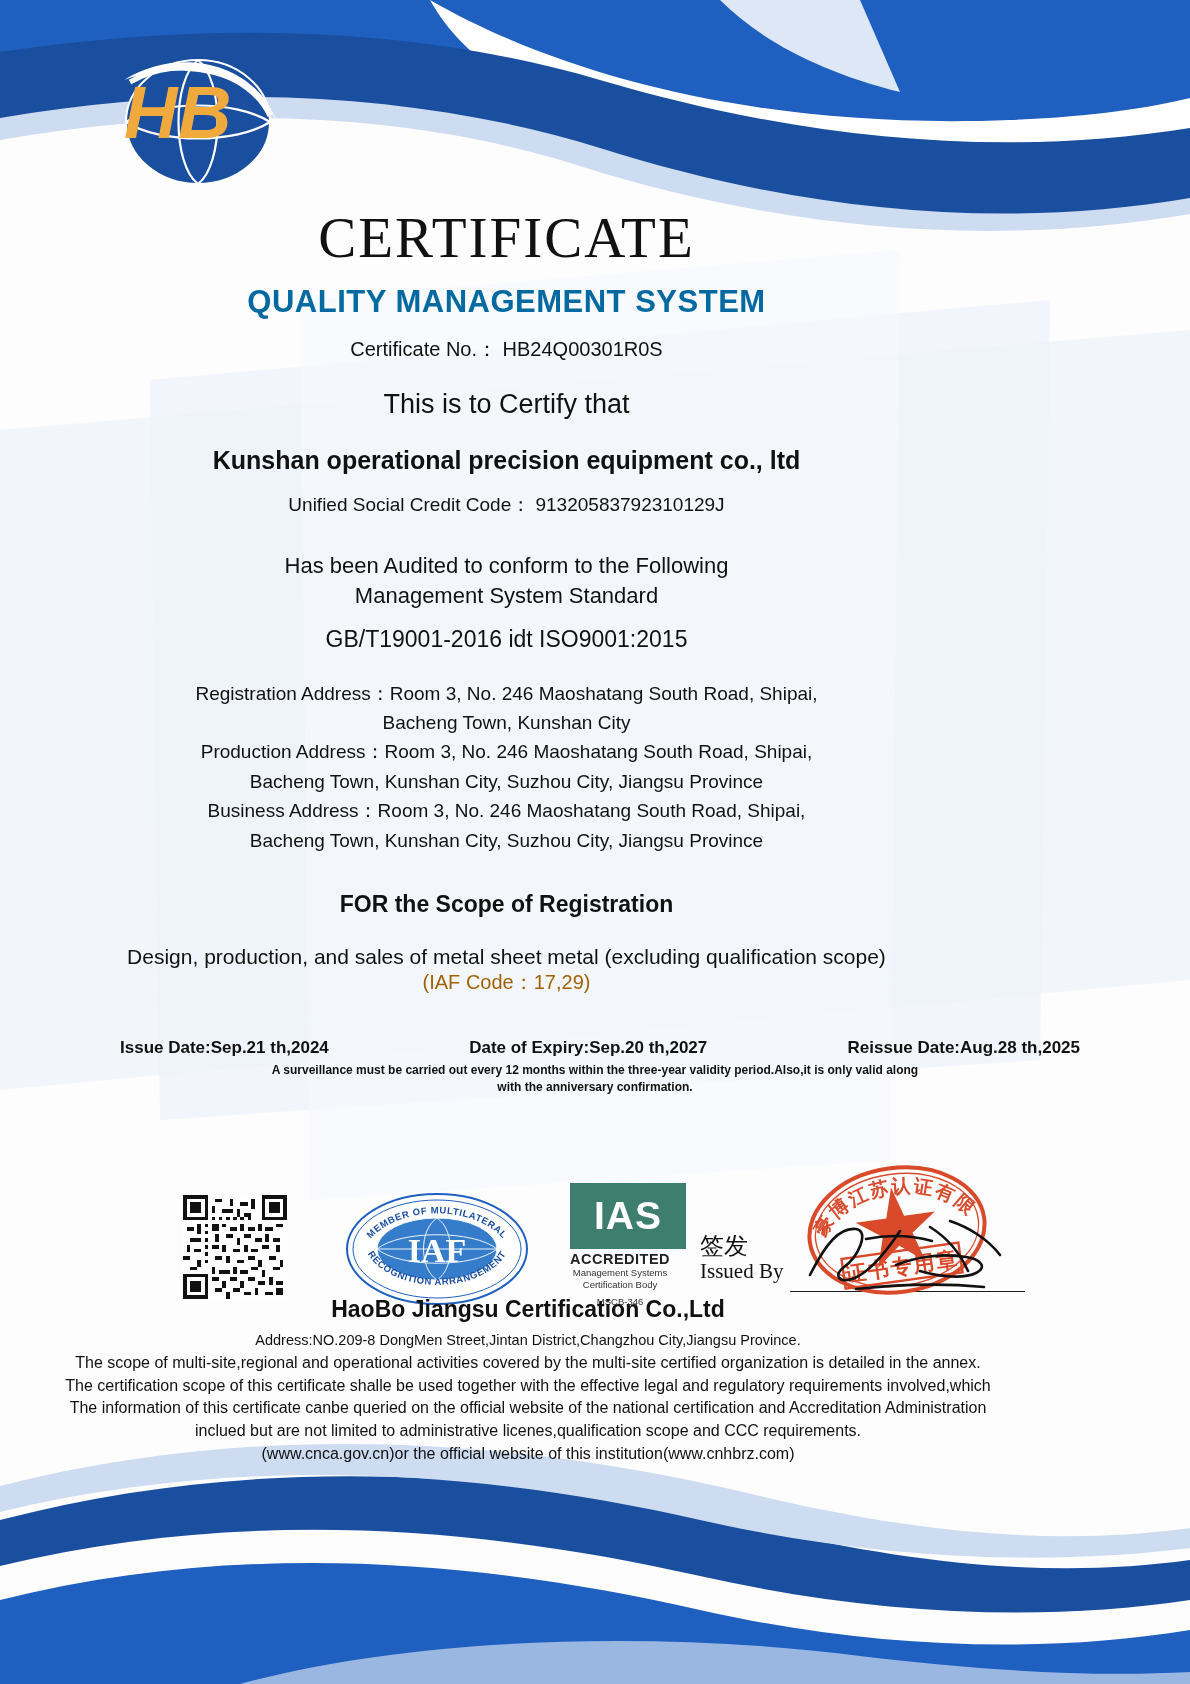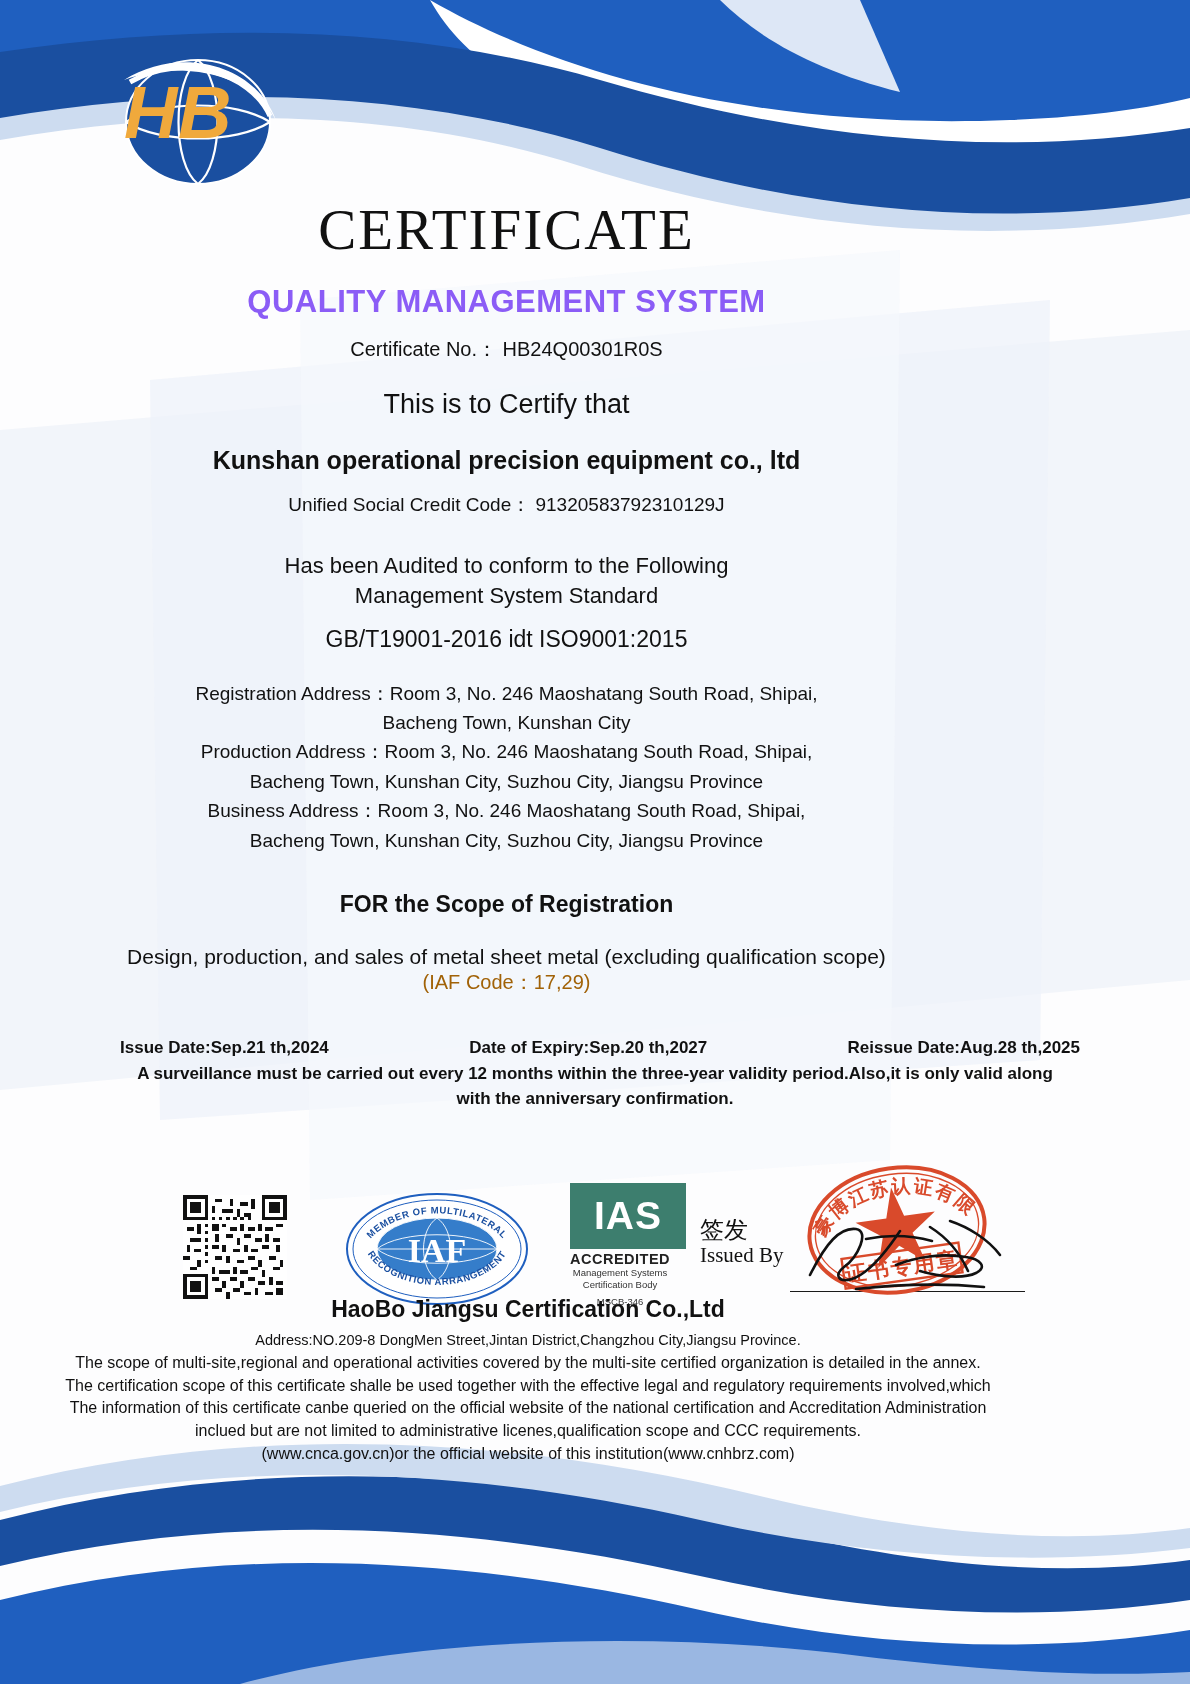--- a/index.html
+++ b/index.html
@@ -32,38 +32,38 @@
     left: 110px;
     top: 30px;
     width: 170px;
     height: 165px;
   }
 
   
   .content {
     position: absolute;
     left: 0;
-    top: 0;
+    top: 8px;
     width: 1013px;
     text-align: center;
   }
   .title {
     margin-top: 200px;
     font-family: "Liberation Serif", serif;
     font-size: 57px;
     letter-spacing: 2px;
     color: #111;
     line-height: 1.05;
   }
   .subtitle {
-    margin-top: 24px;
+    margin-top: 16px;
     font-size: 31px;
     font-weight: bold;
     letter-spacing: 0.5px;
-    color: #8b5cf6;
+    color: #0369a1;
   }
   .certno {
     margin-top: 16px;
     font-size: 20px;
     color: #111;
   }
   .certify {
     margin-top: 26px;
     font-size: 27px;
     color: #111;
@@ -123,21 +123,21 @@
     font-size: 17px;
     font-weight: bold;
     color: #111;
   }
   .surveillance {
     position: absolute;
     left: 60px;
     top: 1062px;
     width: 1070px;
     text-align: center;
-    font-size: 17px;
+    font-size: 12px;
     font-weight: bold;
     line-height: 1.45;
     color: #111;
   }
 
   
   .badges {
     position: absolute;
     left: 0;
     top: 1195px;
@@ -191,21 +191,21 @@
   }
   .ias-code {
     font-size: 9.5px;
     color: #333;
     margin-top: 5px;
   }
 
   .issued {
     position: absolute;
     left: 700px;
-    top: 22px;
+    top: 38px;
     text-align: left;
   }
   .issued-cn {
     font-size: 24px;
     font-family: "Liberation Serif", serif;
     color: #111;
     line-height: 1.1;
   }
   .issued-en {
     font-size: 21px;

